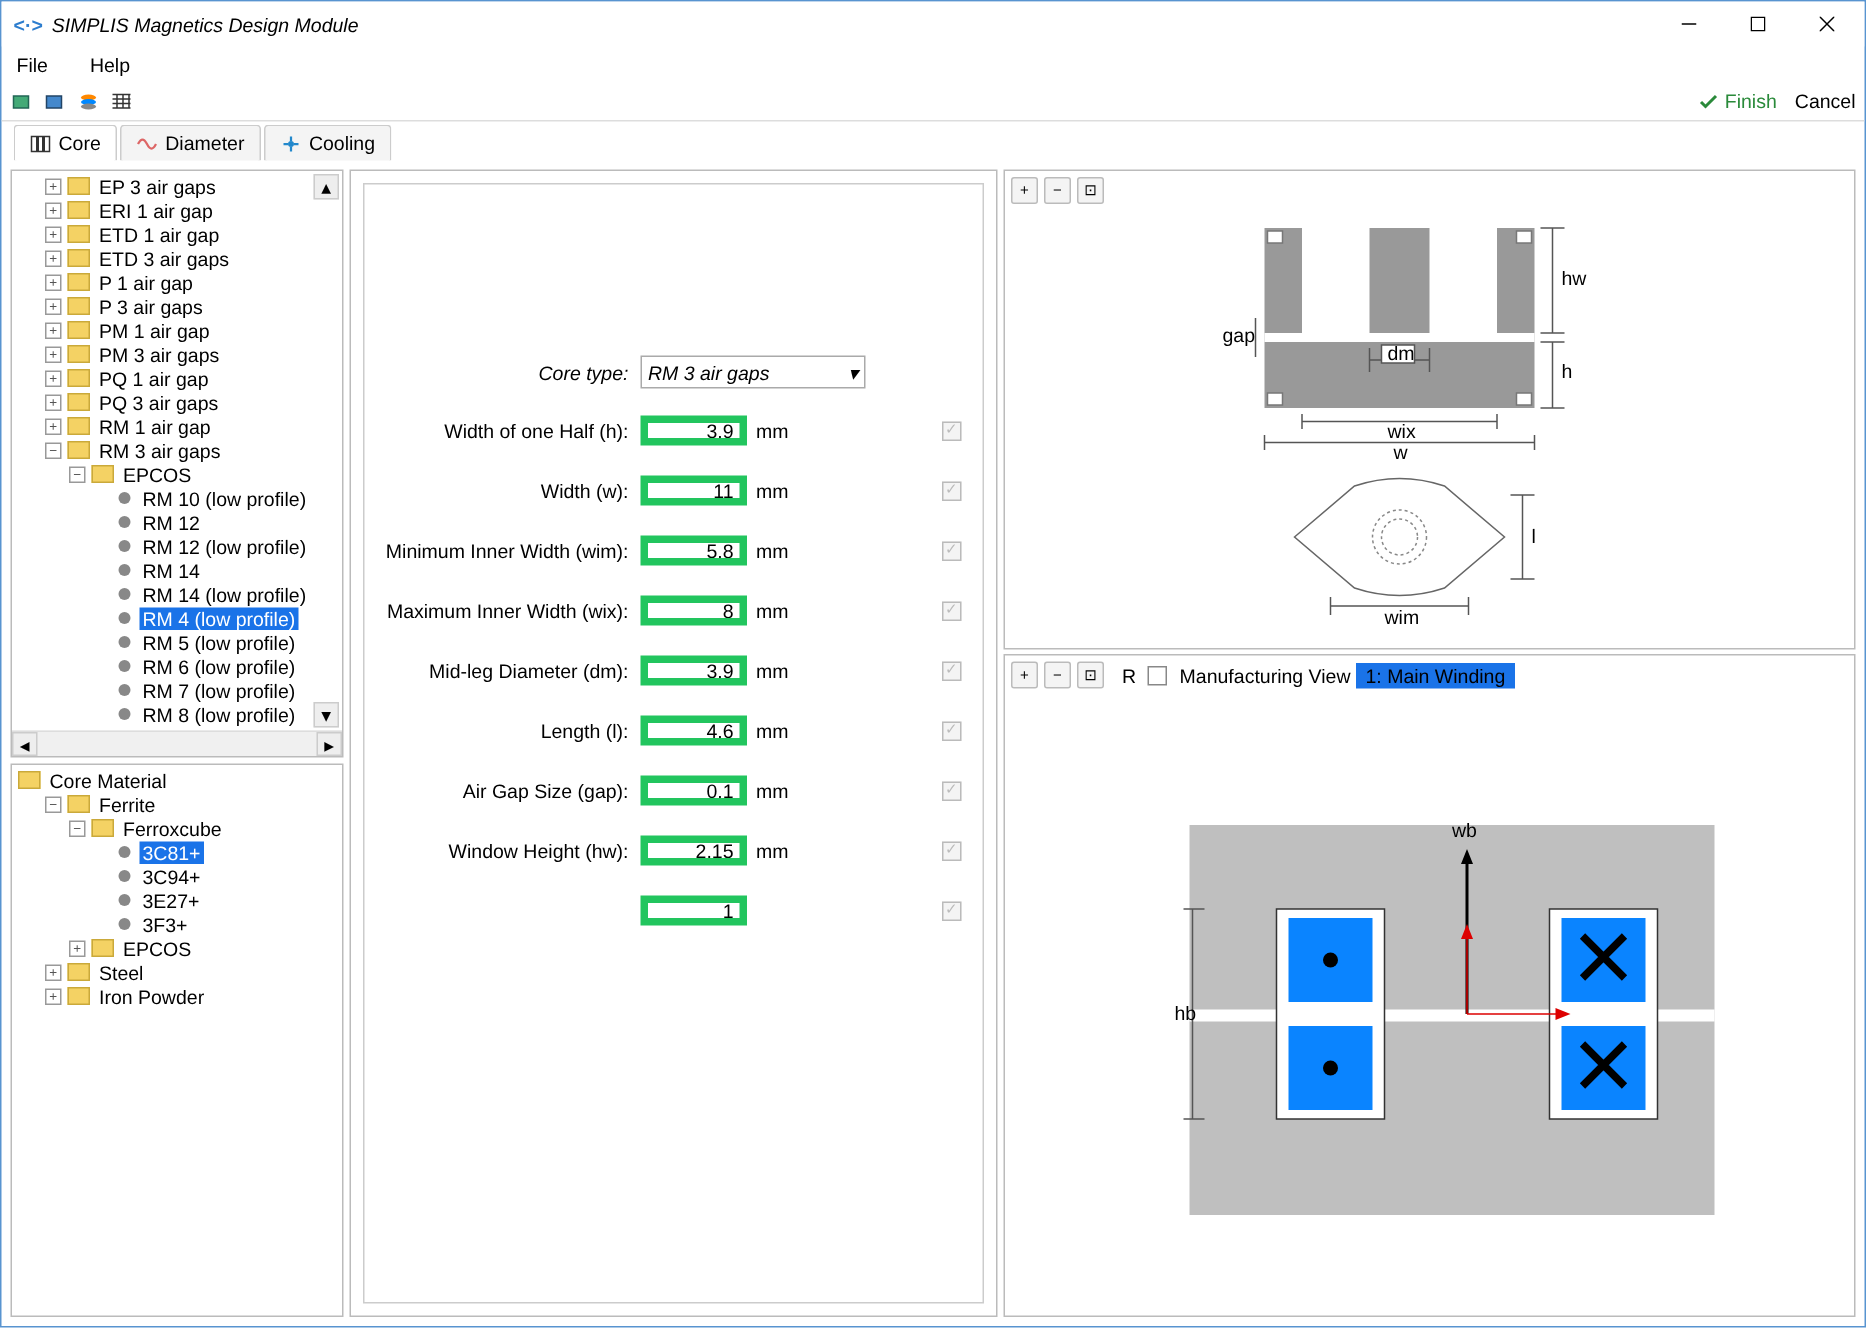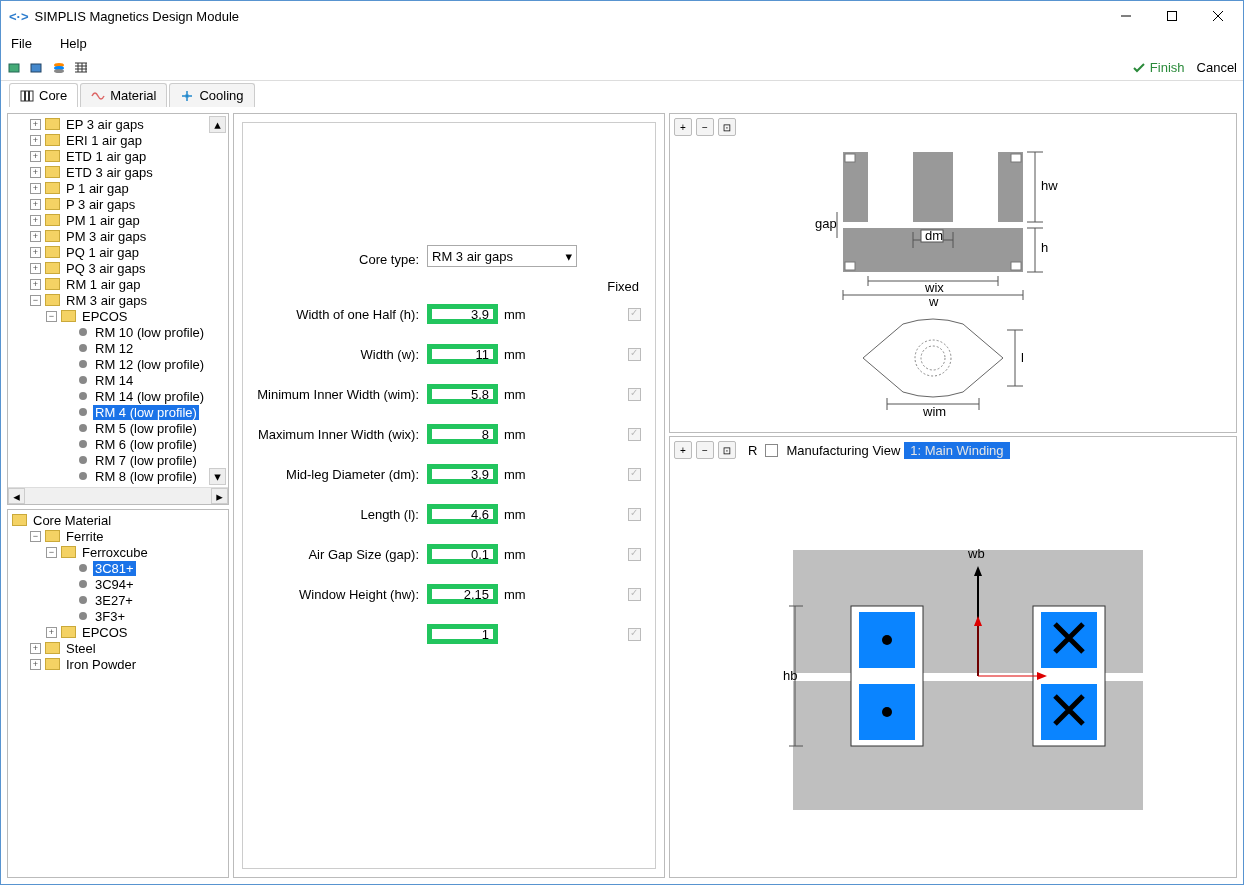--- a/index.html
+++ b/index.html
@@ -1,19 +1,19 @@
 <!DOCTYPE html>
 <html><head>
 <meta charset="utf-8">
 <style>
 * { box-sizing: border-box; margin: 0; padding: 0; font-family: "Segoe UI", Tahoma, sans-serif; font-size: 13px; }
 body { background: #fff; width: 1244px; height: 885px; overflow: hidden; border: 1px solid #5894d0; display: flex; flex-direction: column; }
 .titlebar { height: 30px; display: flex; align-items: center; padding: 0 2px 0 8px; background: #fff; }
 .titlebar .icon { margin-right: 6px; color: #2d7dce; font-weight: bold; }
-.titlebar .title { flex: 1; }
+.titlebar .title { flex: 1; font-style: italic; }
 .winbtns { display: flex; }
 .winbtn { width: 46px; height: 29px; display: flex; align-items: center; justify-content: center; }
 .winbtn svg { width: 10px; height: 10px; }
 .menubar { height: 24px; display: flex; align-items: center; padding: 0 6px; gap: 20px; }
 .menubar span { padding: 2px 4px; }
 .toolbar { height: 26px; display: flex; align-items: center; padding: 0 6px; gap: 6px; border-bottom: 1px solid #ddd; }
 .toolbar .ico { width: 16px; height: 16px; display: inline-block; }
 .toolbar .spacer { flex: 1; }
 .toolbar .finish { color: #2a8a3a; display: flex; align-items: center; gap: 4px; }
 .toolbar .cancel { margin-left: 6px; }
@@ -42,32 +42,32 @@
 .midcol { width: 432px; border: 1px solid #bbb; background: #fff; display: flex; }
 .specbox { border: 1px solid #ccc; margin: 8px; flex: 1; padding: 16px 14px; }
 .specrow { display: flex; align-items: center; height: 40px; }
 .speclabel { width: 170px; text-align: right; padding-right: 8px; }
 .specinput { width: 71px; height: 20px; border: 5px solid #22c55e; text-align: right; padding: 0 4px; }
 .specunit { width: 30px; padding-left: 6px; }
 .speccheck { margin-left: auto; width: 13px; height: 13px; border: 1px solid #bbb; background: #f4f4f4; position: relative; }
 .speccheck::after { content: "✓"; color: #bbb; font-size: 10px; position: absolute; left: 1px; top: -2px; }
 .spectitle { font-weight: bold; margin-bottom: 4px; display: flex; align-items: center; }
 .savebtn { margin-left: auto; padding: 6px 14px; background: #e9e9e9; border: 1px solid #bbb; }
-.typerow { display: flex; align-items: flex-end; height: 38px; }
+.typerow { display: flex; align-items: center; height: 38px; font-style: italic; }
 .typesel { width: 150px; height: 22px; border: 1px solid #aaa; padding: 0 4px; display: flex; align-items: center; justify-content: space-between; background: #fff; }
 .fixedhdr { text-align: right; margin: 12px 2px 0 0; }
 .stackhdr { margin-top: 10px; margin-bottom: 6px; }
 .rightcol { flex: 1; display: flex; flex-direction: column; gap: 3px; }
 .diagbox { border: 1px solid #bbb; background: #fff; position: relative; }
 .diagbox.top { height: 320px; }
 .diagbox.bot { flex: 1; }
 .diagtools { display: flex; align-items: center; gap: 4px; padding: 4px; }
 .toolbtn { width: 18px; height: 18px; border: 1px solid #bbb; background: #f4f4f4; display: flex; align-items: center; justify-content: center; font-size: 10px; border-radius: 2px; }
 .chk { width: 13px; height: 13px; border: 1px solid #888; background: #fff; margin: 0 4px; }
-.tag { background: #1a73e8; color: #e5e5e5; padding: 1px 6px; }
+.tag { background: #1a73e8; color: #000000; padding: 1px 6px; }
 .diagram-area { flex: 1; display: flex; align-items: center; justify-content: center; }
 </style>
 </head>
 <body>
 
 <div class="titlebar">
   <span class="icon">&lt;·&gt;</span>
   <span class="title">SIMPLIS Magnetics Design Module</span>
   <div class="winbtns">
     <div class="winbtn">
@@ -125,21 +125,21 @@
         <rect x="1" y="1" width="12" height="10" fill="none" stroke="#333"></rect>
         <rect x="4" y="1" width="2" height="10" fill="#333"></rect>
         <rect x="8" y="1" width="2" height="10" fill="#333"></rect>
       </svg>
     <span>Core</span>
   </div>
   <div class="tab">
     <svg class="icon" viewBox="0 0 14 12">
         <path d="M1 6c2-4 4-4 6 0s4 4 6 0" stroke="#d66" fill="none" stroke-width="1.5"></path>
       </svg>
-    <span>Material</span>
+    <span>Diameter</span>
   </div>
   <div class="tab">
     <svg class="icon" viewBox="0 0 14 12">
         <circle cx="7" cy="6" r="2" fill="#28c"></circle>
         <path d="M7 1v3M7 8v3M2 6h3M9 6h3" stroke="#28c" stroke-width="1.5"></path>
       </svg>
     <span>Cooling</span>
   </div>
 </div>
 
@@ -362,21 +362,20 @@
   <div class="midcol">
     <div class="specbox">
       <div style="height:90px"></div>
       <div class="typerow">
         <span class="speclabel">Core type:</span>
         <div class="typesel">
           <span>RM 3 air gaps</span>
           <span>▾</span>
         </div>
       </div>
-      <div class="fixedhdr">Fixed</div>
       <div id="params">
           <div class="specrow">
             <span class="speclabel">Width of one Half (h):</span>
             <input class="specinput" value="3.9" style="">
             <span class="specunit">mm</span>
             <span class="speccheck"></span>
           </div>
           <div class="specrow">
             <span class="speclabel">Width (w):</span>
             <input class="specinput" value="11" style="">

